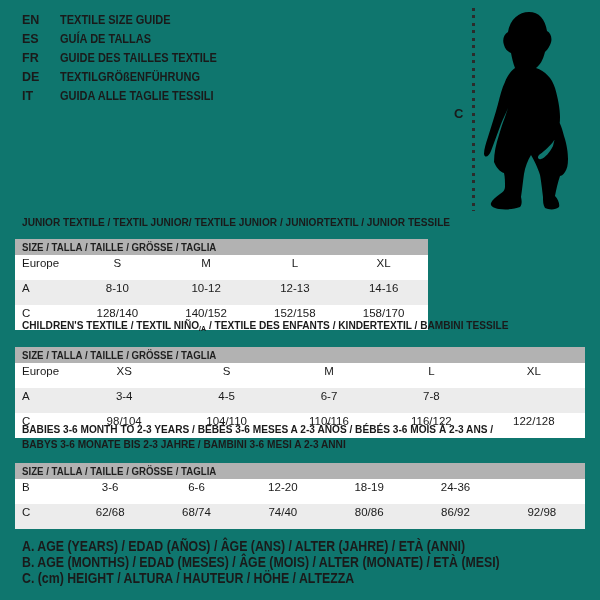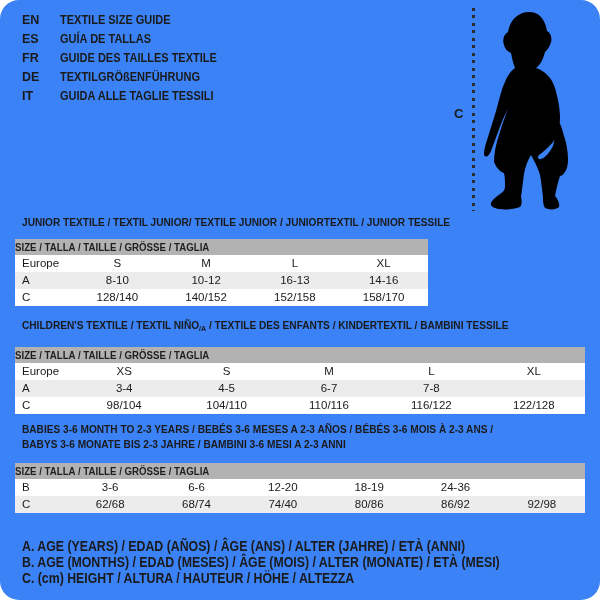--- a/index.html
+++ b/index.html
@@ -1,18 +1,18 @@
 <!DOCTYPE html>
 <html><head>
 <meta charset="utf-8">
 <style>
   * { margin:0; padding:0; box-sizing:border-box; }
   html,body { width:600px; height:600px; background:#ffffff; }
   body { font-family:"Liberation Sans", sans-serif; color:#1a1a1a; position:relative; overflow:hidden; }
-  .page { position:absolute; left:0; top:0; width:600px; height:600px; background:#3b82f6;border-radius:19px; }
+  .page { position:absolute; left:0; top:0; width:600px; height:600px; background:#0f766e; }
 
   
   .cond { display:inline-block; transform:scaleX(0.88); transform-origin:left center; white-space:nowrap; }
 
   
   .langs { position:absolute; left:22px; top:11px; }
   .lang-row { height:19px; line-height:19px; font-weight:bold; font-size:12.5px; }
   .lang-code { display:inline-block; width:38px; vertical-align:top; }
   .lang-title-wrap { display:inline-block; vertical-align:top; }
 
@@ -27,22 +27,22 @@
   .t1-title { left:22px; top:215px; }
   .t2-title { left:22px; top:318px; }
   .t3-title { left:22px; top:422px; }
   .subscript { font-size:8px; vertical-align:-2px; }
 
   
   .size-table { position:absolute; font-size:11.5px; }
   .tbl-junior  { left:15px; top:239px; width:413px; }
   .tbl-child   { left:15px; top:347px; width:570px; }
   .tbl-babies  { left:15px; top:463px; width:570px; }
-  .size-band { height:16px; line-height:16px; background:#b2b2b2; font-weight:bold; font-size:11px; color:#1f1f1f; }
-  .trow { display:grid; height:17px; line-height:17px; }
+  .size-band { height:16px; line-height:16px; background:#b2b2b2; font-weight:bold; font-size:11px; padding-left:7px; color:#1f1f1f; }
+  .trow { display:grid; height:25px; line-height:17px; }
   .tbl-junior .trow { grid-template-columns:58px repeat(4,1fr); }
   .tbl-child  .trow { grid-template-columns:58px repeat(5,1fr); }
   .tbl-babies .trow { grid-template-columns:52px repeat(6,1fr); }
   .trow:nth-of-type(odd) { background:#ececec; }   
   .trow:nth-of-type(even) { background:#ffffff; }
   .size-table .trow:first-of-type { background:#ffffff; }
   .tbl-junior .trow.shade, .tbl-child .trow.shade, .tbl-babies .trow.shade { background:#ececec; }
   .trow .rlabel { text-align:left; padding-left:7px; }
   .trow .cell { text-align:center; }
 
@@ -103,21 +103,21 @@
       <div class="rlabel">Europe</div>
       <div class="cell">S</div>
       <div class="cell">M</div>
       <div class="cell">L</div>
       <div class="cell">XL</div>
     </div>
     <div class="trow shade">
       <div class="rlabel">A</div>
       <div class="cell">8-10</div>
       <div class="cell">10-12</div>
-      <div class="cell">16-13</div>
+      <div class="cell">12-13</div>
       <div class="cell">14-16</div>
     </div>
     <div class="trow">
       <div class="rlabel">C</div>
       <div class="cell">128/140</div>
       <div class="cell">140/152</div>
       <div class="cell">152/158</div>
       <div class="cell">158/170</div>
     </div>
   </div>

